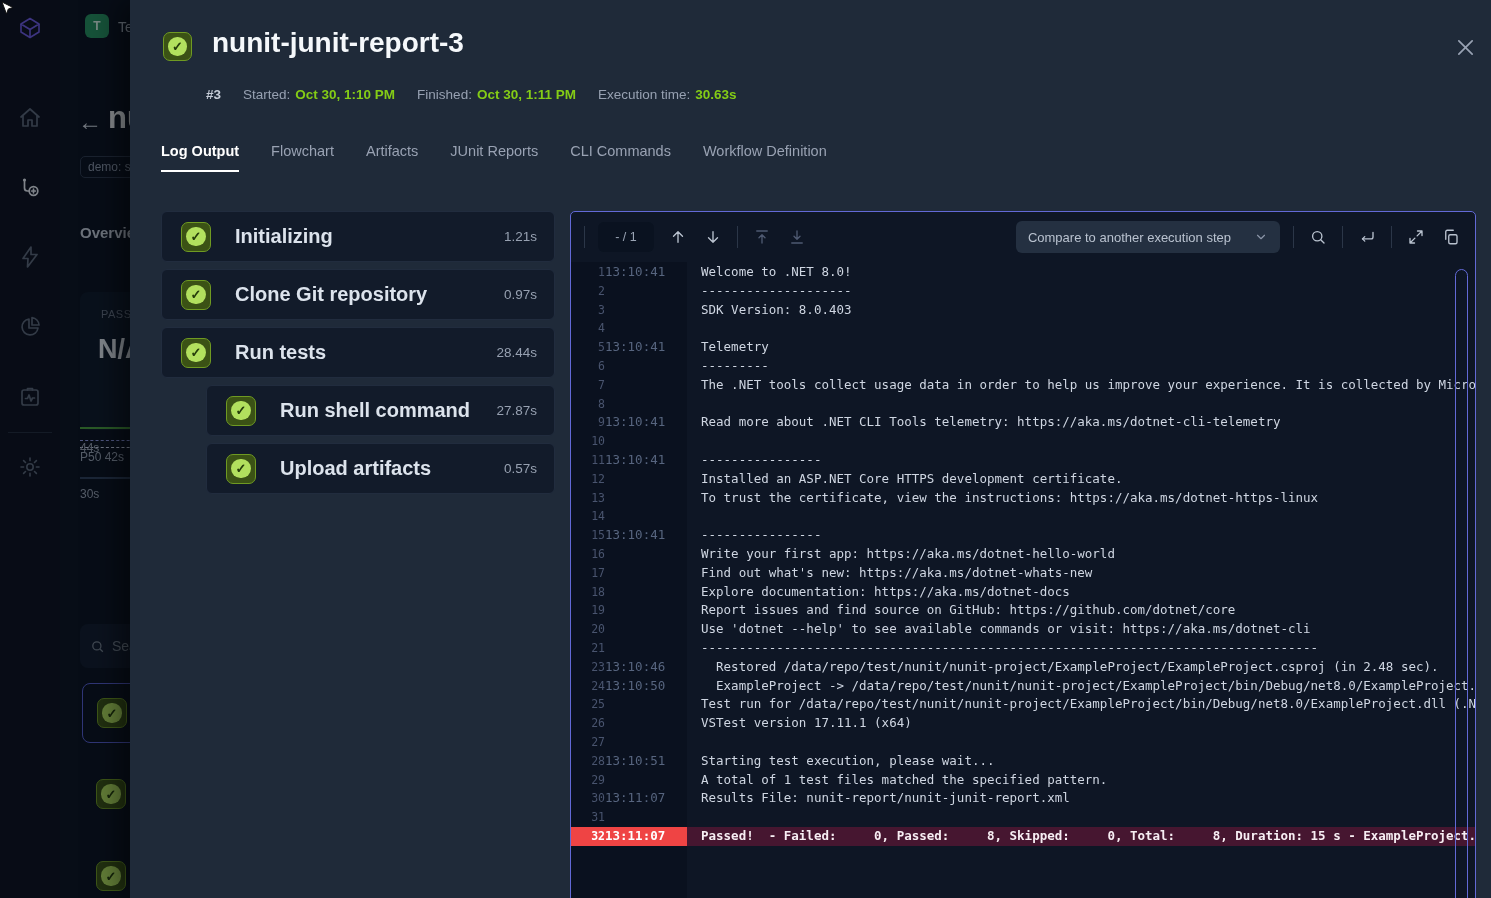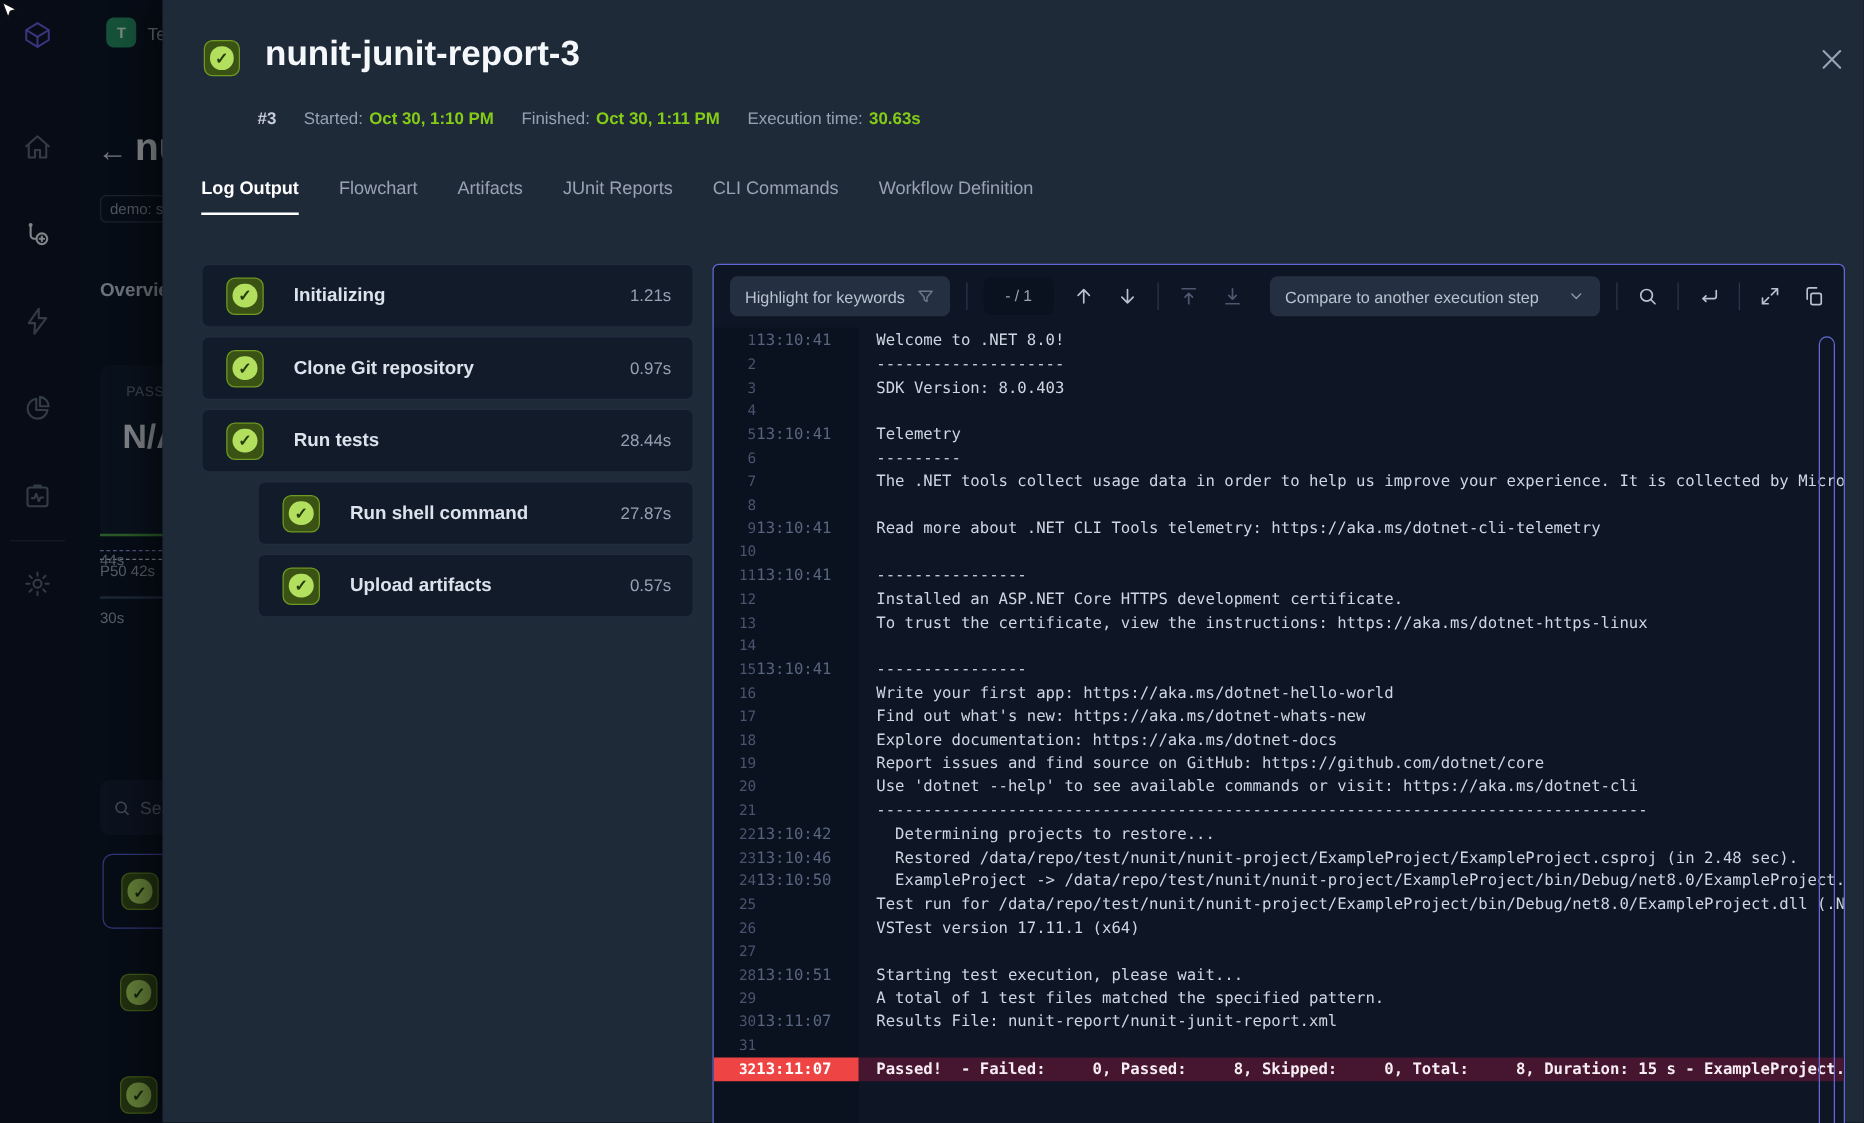--- a/index.html
+++ b/index.html
@@ -69,21 +69,21 @@
   .tab.active { color:#ffffff; font-weight:bold; }
   .tab.active::after { content:""; position:absolute; left:0; right:0; bottom:0; height:2px; background:#ffffff; }
 
   
   #steps { left:31px; top:211px; width:394px; display:flex; flex-direction:column; gap:7px; }
   .step-card { height:51px; background:#121b2a; border:1px solid #212c3e; border-radius:6px;
     display:flex; align-items:center; padding:0 17px 0 19px; cursor:pointer; }
   .step-card.indent { margin-left:45px; }
   .step-card .check-badge { width:30px; height:30px; }
   .step-card .cc { font-size:13px; }
-  .step-label { color:#dce3ec; font-size:15px; font-weight:bold; margin-left:24px; }
+  .step-label { color:#dce3ec; font-size:20px; font-weight:bold; margin-left:24px; }
   .step-duration { margin-left:auto; color:#97a1b1; font-size:13.5px; }
 
   
   #log-panel { left:440px; top:211px; width:906px; height:700px; background:#0e1625;
     border:1px solid #6269d6; border-radius:5px; overflow:hidden; }
   #log-toolbar { position:absolute; left:0; top:0; right:0; height:50px;
     display:flex; align-items:center; justify-content:space-between; padding:0 13px; }
   .tgroup { display:flex; align-items:center; gap:13px; }
   .pill { background:#243041; border-radius:6px; height:32px; display:flex; align-items:center;
     gap:9px; padding:0 12px; color:#b9c2cf; font-size:13px; cursor:pointer; white-space:nowrap; }
@@ -286,26 +286,20 @@
         <div class="step-label">Upload artifacts</div>
         <div class="step-duration">0.57s</div>
       </div>
     </div>
 
   <div id="log-panel" class="abs">
     <div id="gutter-bg"></div>
 
     <div id="log-toolbar">
       <div class="tgroup">
-        <div class="pill">
-          <span>Highlight for keywords</span>
-          <svg width="15" height="15" viewBox="0 0 20 20" fill="none" stroke="#6b7687" stroke-width="1.6" stroke-linejoin="round">
-            <path d="M3 4h14l-5.5 6.3v4.7l-3-1.8v-2.9L3 4Z"></path>
-          </svg>
-        </div>
         <div class="vdiv"></div>
         <div id="page-box">- / 1</div>
         <div class="tool-icon">
           <svg viewBox="0 0 24 24" fill="none" stroke="currentColor" stroke-width="1.8" stroke-linecap="round" stroke-linejoin="round">
               <path d="M12 19V5M6 11l6-6 6 6"></path>
             </svg>
         </div>
         <div class="tool-icon">
           <svg viewBox="0 0 24 24" fill="none" stroke="currentColor" stroke-width="1.8" stroke-linecap="round" stroke-linejoin="round">
               <path d="M12 5v14M6 13l6 6 6-6"></path>
@@ -374,21 +368,20 @@
         <div class="log-row"><div class="log-gutter-wrap"><div class="log-num">12</div><div class="log-time"></div></div><div class="log-text">Installed an ASP.NET Core HTTPS development certificate.</div></div>
         <div class="log-row"><div class="log-gutter-wrap"><div class="log-num">13</div><div class="log-time"></div></div><div class="log-text">To trust the certificate, view the instructions: https://aka.ms/dotnet-https-linux</div></div>
         <div class="log-row"><div class="log-gutter-wrap"><div class="log-num">14</div><div class="log-time"></div></div><div class="log-text"></div></div>
         <div class="log-row"><div class="log-gutter-wrap"><div class="log-num">15</div><div class="log-time">13:10:41</div></div><div class="log-text">----------------</div></div>
         <div class="log-row"><div class="log-gutter-wrap"><div class="log-num">16</div><div class="log-time"></div></div><div class="log-text">Write your first app: https://aka.ms/dotnet-hello-world</div></div>
         <div class="log-row"><div class="log-gutter-wrap"><div class="log-num">17</div><div class="log-time"></div></div><div class="log-text">Find out what's new: https://aka.ms/dotnet-whats-new</div></div>
         <div class="log-row"><div class="log-gutter-wrap"><div class="log-num">18</div><div class="log-time"></div></div><div class="log-text">Explore documentation: https://aka.ms/dotnet-docs</div></div>
         <div class="log-row"><div class="log-gutter-wrap"><div class="log-num">19</div><div class="log-time"></div></div><div class="log-text">Report issues and find source on GitHub: https://github.com/dotnet/core</div></div>
         <div class="log-row"><div class="log-gutter-wrap"><div class="log-num">20</div><div class="log-time"></div></div><div class="log-text">Use 'dotnet --help' to see available commands or visit: https://aka.ms/dotnet-cli</div></div>
         <div class="log-row"><div class="log-gutter-wrap"><div class="log-num">21</div><div class="log-time"></div></div><div class="log-text">----------------------------------------------------------------------------------</div></div>
-        <div class="log-row"><div class="log-gutter-wrap"><div class="log-num">22</div><div class="log-time">13:10:42</div></div><div class="log-text">  Determining projects to restore...</div></div>
         <div class="log-row"><div class="log-gutter-wrap"><div class="log-num">23</div><div class="log-time">13:10:46</div></div><div class="log-text">  Restored /data/repo/test/nunit/nunit-project/ExampleProject/ExampleProject.csproj (in 2.48 sec).</div></div>
         <div class="log-row"><div class="log-gutter-wrap"><div class="log-num">24</div><div class="log-time">13:10:50</div></div><div class="log-text">  ExampleProject -&gt; /data/repo/test/nunit/nunit-project/ExampleProject/bin/Debug/net8.0/ExampleProject.dll</div></div>
         <div class="log-row"><div class="log-gutter-wrap"><div class="log-num">25</div><div class="log-time"></div></div><div class="log-text">Test run for /data/repo/test/nunit/nunit-project/ExampleProject/bin/Debug/net8.0/ExampleProject.dll (.NET 8.0)</div></div>
         <div class="log-row"><div class="log-gutter-wrap"><div class="log-num">26</div><div class="log-time"></div></div><div class="log-text">VSTest version 17.11.1 (x64)</div></div>
         <div class="log-row"><div class="log-gutter-wrap"><div class="log-num">27</div><div class="log-time"></div></div><div class="log-text"></div></div>
         <div class="log-row"><div class="log-gutter-wrap"><div class="log-num">28</div><div class="log-time">13:10:51</div></div><div class="log-text">Starting test execution, please wait...</div></div>
         <div class="log-row"><div class="log-gutter-wrap"><div class="log-num">29</div><div class="log-time"></div></div><div class="log-text">A total of 1 test files matched the specified pattern.</div></div>
         <div class="log-row"><div class="log-gutter-wrap"><div class="log-num">30</div><div class="log-time">13:11:07</div></div><div class="log-text">Results File: nunit-report/nunit-junit-report.xml</div></div>
         <div class="log-row"><div class="log-gutter-wrap"><div class="log-num">31</div><div class="log-time"></div></div><div class="log-text"></div></div>
         <div class="log-row hl"><div class="log-gutter-wrap"><div class="log-num">32</div><div class="log-time">13:11:07</div></div><div class="log-text">Passed!  - Failed:     0, Passed:     8, Skipped:     0, Total:     8, Duration: 15 s - ExampleProject.dll (net8.0)</div></div>

